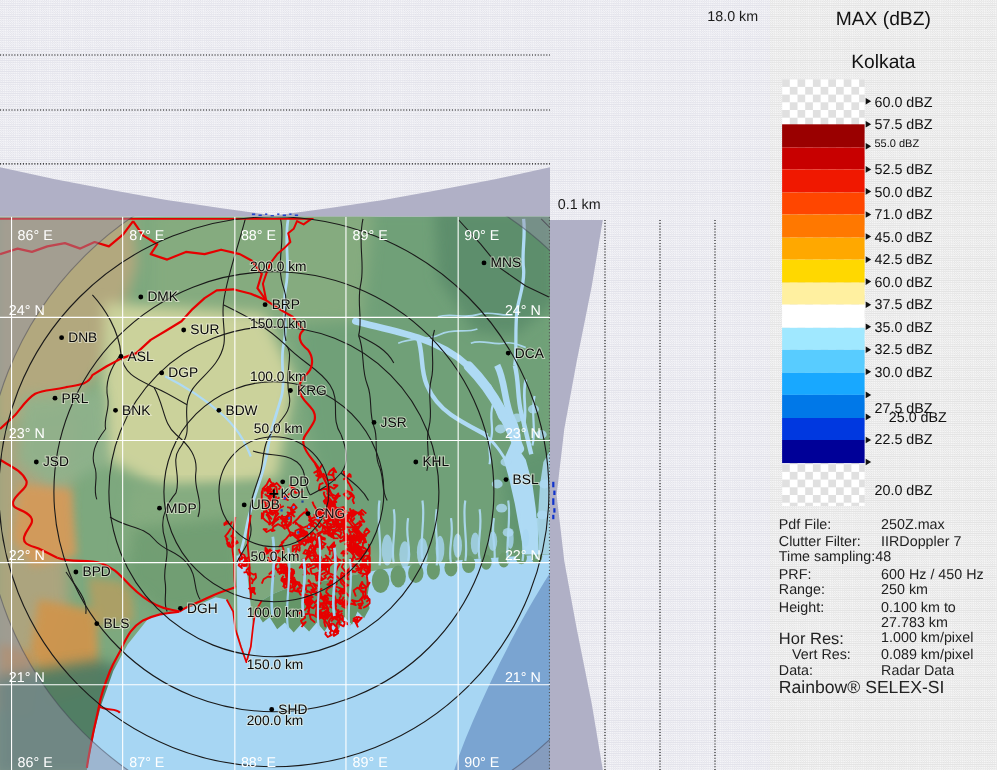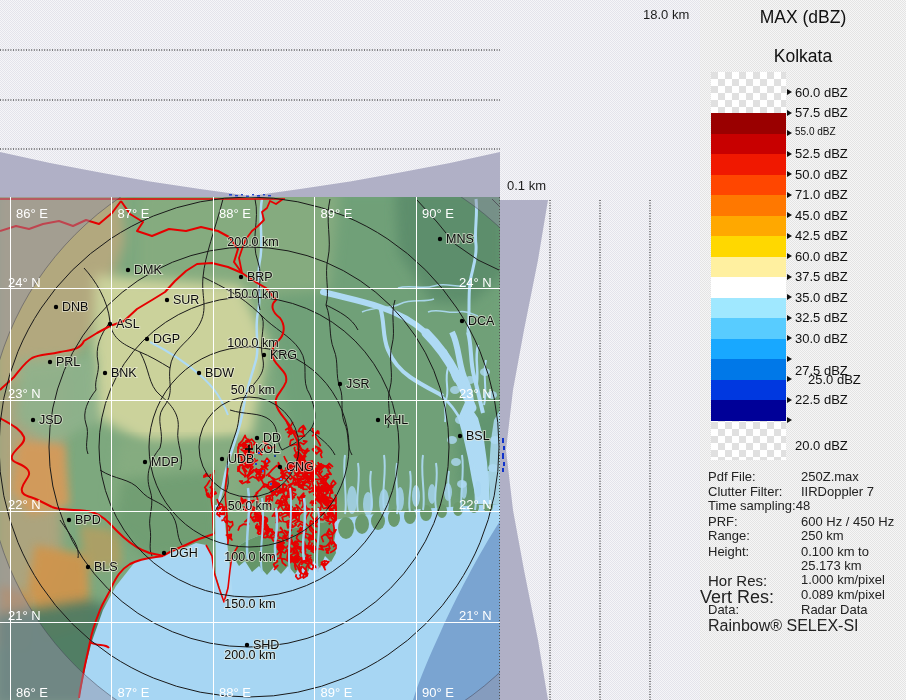--- a/index.html
+++ b/index.html
@@ -501,21 +501,21 @@
  <div style="position:absolute;left:101px;top:468.5px;font-size:13px;color:#222;white-space:nowrap;">250Z.max</div>
  <div style="position:absolute;left:8px;top:483.5px;font-size:13px;color:#222;white-space:nowrap;">Clutter Filter:</div>
  <div style="position:absolute;left:101px;top:483.5px;font-size:13px;color:#222;white-space:nowrap;">IIRDoppler 7</div>
  <div style="position:absolute;left:8px;top:498.0px;font-size:13px;color:#222;white-space:nowrap;">Time sampling:48</div>
  <div style="position:absolute;left:8px;top:513.5px;font-size:13px;color:#222;white-space:nowrap;">PRF:</div>
  <div style="position:absolute;left:101px;top:513.5px;font-size:13px;color:#222;white-space:nowrap;">600 Hz / 450 Hz</div>
  <div style="position:absolute;left:8px;top:528.0px;font-size:13px;color:#222;white-space:nowrap;">Range:</div>
  <div style="position:absolute;left:101px;top:528.0px;font-size:13px;color:#222;white-space:nowrap;">250 km</div>
  <div style="position:absolute;left:8px;top:543.5px;font-size:13px;color:#222;white-space:nowrap;">Height:</div>
  <div style="position:absolute;left:101px;top:543.5px;font-size:13px;color:#222;white-space:nowrap;">0.100 km to</div>
- <div style="position:absolute;left:101px;top:558.0px;font-size:13px;color:#222;white-space:nowrap;">25.173 km</div>
+ <div style="position:absolute;left:101px;top:558.0px;font-size:13px;color:#222;white-space:nowrap;">27.783 km</div>
  <div style="position:absolute;left:8px;top:572.0px;font-size:15px;color:#222;white-space:nowrap;">Hor Res:</div>
  <div style="position:absolute;left:101px;top:572.0px;font-size:13px;color:#222;white-space:nowrap;">1.000 km/pixel</div>
- <div style="position:absolute;left:0;top:586.5px;font-size:18px;color:#222;white-space:nowrap;">Vert Res:</div>
+ <div style="position:absolute;left:20px;top:586.5px;font-size:13px;color:#222;white-space:nowrap;">Vert Res:</div>
  <div style="position:absolute;left:101px;top:586.5px;font-size:13px;color:#222;white-space:nowrap;">0.089 km/pixel</div>
  <div style="position:absolute;left:8px;top:601.5px;font-size:13px;color:#222;white-space:nowrap;">Data:</div>
  <div style="position:absolute;left:101px;top:601.5px;font-size:13px;color:#222;white-space:nowrap;">Radar Data</div>
  <div style="position:absolute;left:8px;top:616.5px;font-size:16px;color:#222;white-space:nowrap;text-align:center;">Rainbow® SELEX-SI</div>
 </div>
 
 </body></html>

